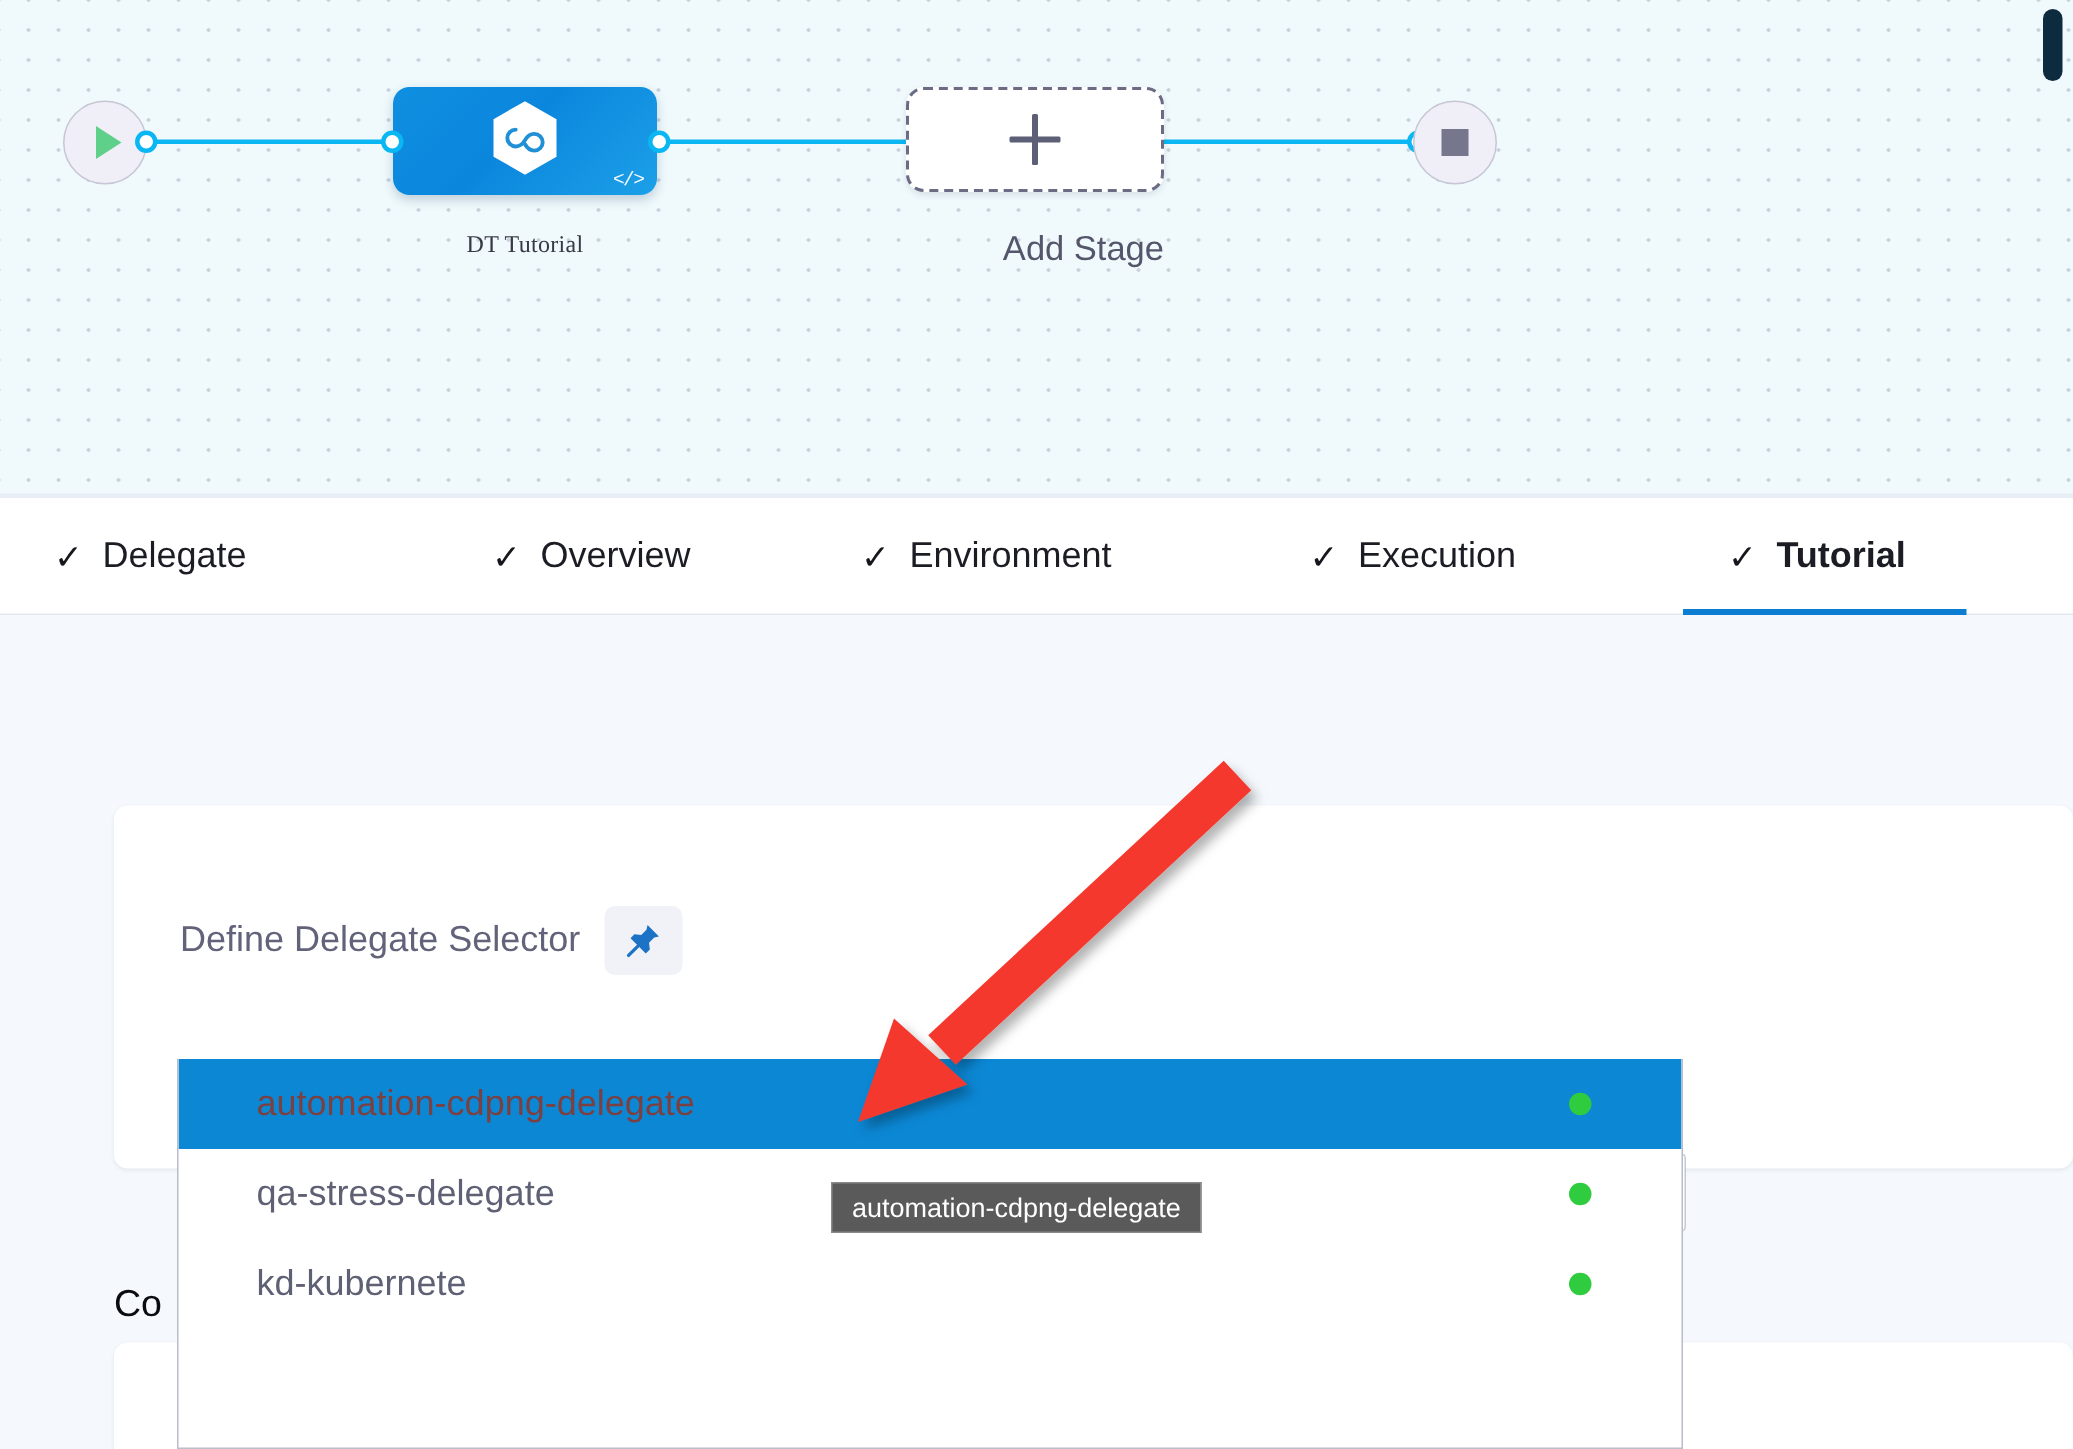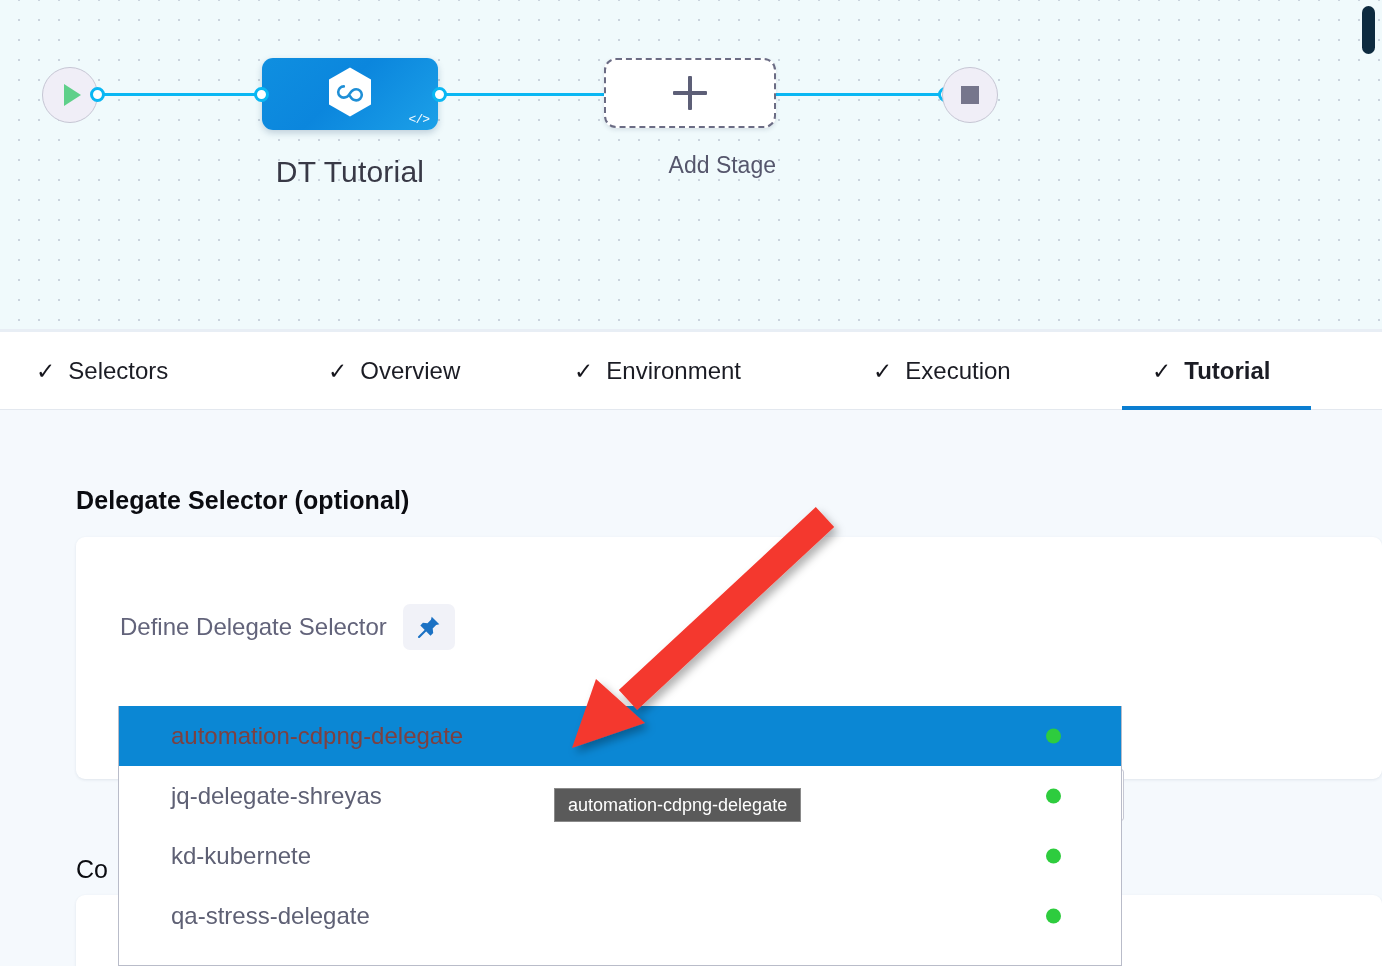--- a/index.html
+++ b/index.html
@@ -57,21 +57,21 @@
     box-shadow:0 3px 7px rgba(20,60,100,.22);
   }
   #stage-hex{position:absolute;left:50%;top:50%;transform:translate(-50%,-54%);}
   #stage-code{
     position:absolute;right:9px;bottom:3px;color:#ffffff;opacity:.95;
     font-size:13px;font-family:"Liberation Mono","DejaVu Sans Mono",monospace;
     letter-spacing:-1px;
   }
   #stage-label{
     position:absolute;left:262px;top:155px;width:176px;text-align:center;
-    font-size:30px;color:#383946;letter-spacing:.2px;
+    font-size:16px;color:#383946;letter-spacing:.2px;font-family:Liberation Serif, serif;
   }
 
   #add-stage-box{
     position:absolute;left:604px;top:58px;width:172px;height:70px;
     border:2px dashed #6b6c84;border-radius:12px;background:#ffffff;
     box-sizing:border-box;display:flex;align-items:center;justify-content:center;
     box-shadow:0 2px 4px rgba(30,50,80,.12);
   }
   #add-stage-plus{
     position:relative;width:34px;height:34px;
@@ -197,21 +197,21 @@
 
   <div class="port" id="port-end"></div>
   <div class="round-node" id="end-node">
     <div class="stop-sq"></div>
   </div>
 </div>
 
 <div id="tabbar">
   <div class="tab" id="tab-0">
     <span class="chk">✓</span>
-    <span>Selectors</span>
+    <span>Delegate</span>
   </div>
   <div class="tab" id="tab-1">
     <span class="chk">✓</span>
     <span>Overview</span>
   </div>
   <div class="tab" id="tab-2">
     <span class="chk">✓</span>
     <span>Environment</span>
   </div>
   <div class="tab" id="tab-3">
@@ -219,21 +219,20 @@
     <span>Execution</span>
   </div>
   <div class="tab active" id="tab-4">
     <span class="chk">✓</span>
     <span>Tutorial</span>
   </div>
 </div>
 
 <div id="content">
 
-  <div id="section-title">Delegate Selector (optional)</div>
 
   <div class="card" id="card-delegate">
     <div id="define-row">
       <span id="define-label">Define Delegate Selector</span>
       <span id="pin-btn">
         <svg width="26" height="26" viewBox="0 0 24 24">
           <path d="M14.5 2.5 L21.5 9.5 L18.6 10.2 L15.4 13.4 L15.9 17.6 L13.4 20 L4 10.6 L6.4 8.1 L10.6 8.6 L13.8 5.4 Z" fill="#1c72c4"></path>
           <path d="M8.6 15.4 L2.8 21.2" stroke="#1c72c4" stroke-width="2" stroke-linecap="round"></path>
         </svg>
       </span>
@@ -248,29 +247,25 @@
 
   <div class="card" id="card-conditional"></div>
 </div>
 
 <div id="dropdown">
   <div class="dd-item selected">
     <span>automation-cdpng-delegate</span>
     <span class="dd-dot"></span>
   </div>
   <div class="dd-item">
-    <span>jq-delegate-shreyas</span>
+    <span>qa-stress-delegate</span>
     <span class="dd-dot"></span>
   </div>
   <div class="dd-item">
     <span>kd-kubernete</span>
-    <span class="dd-dot"></span>
-  </div>
-  <div class="dd-item">
-    <span>qa-stress-delegate</span>
     <span class="dd-dot"></span>
   </div>
 </div>
 <div id="dd-scroll-thumb"></div>
 
 <div id="tooltip">automation-cdpng-delegate</div>
 
 <svg id="arrow" viewBox="0 0 330 270">
   <defs>
     <filter id="ash" x="-30%" y="-30%" width="170%" height="170%">

